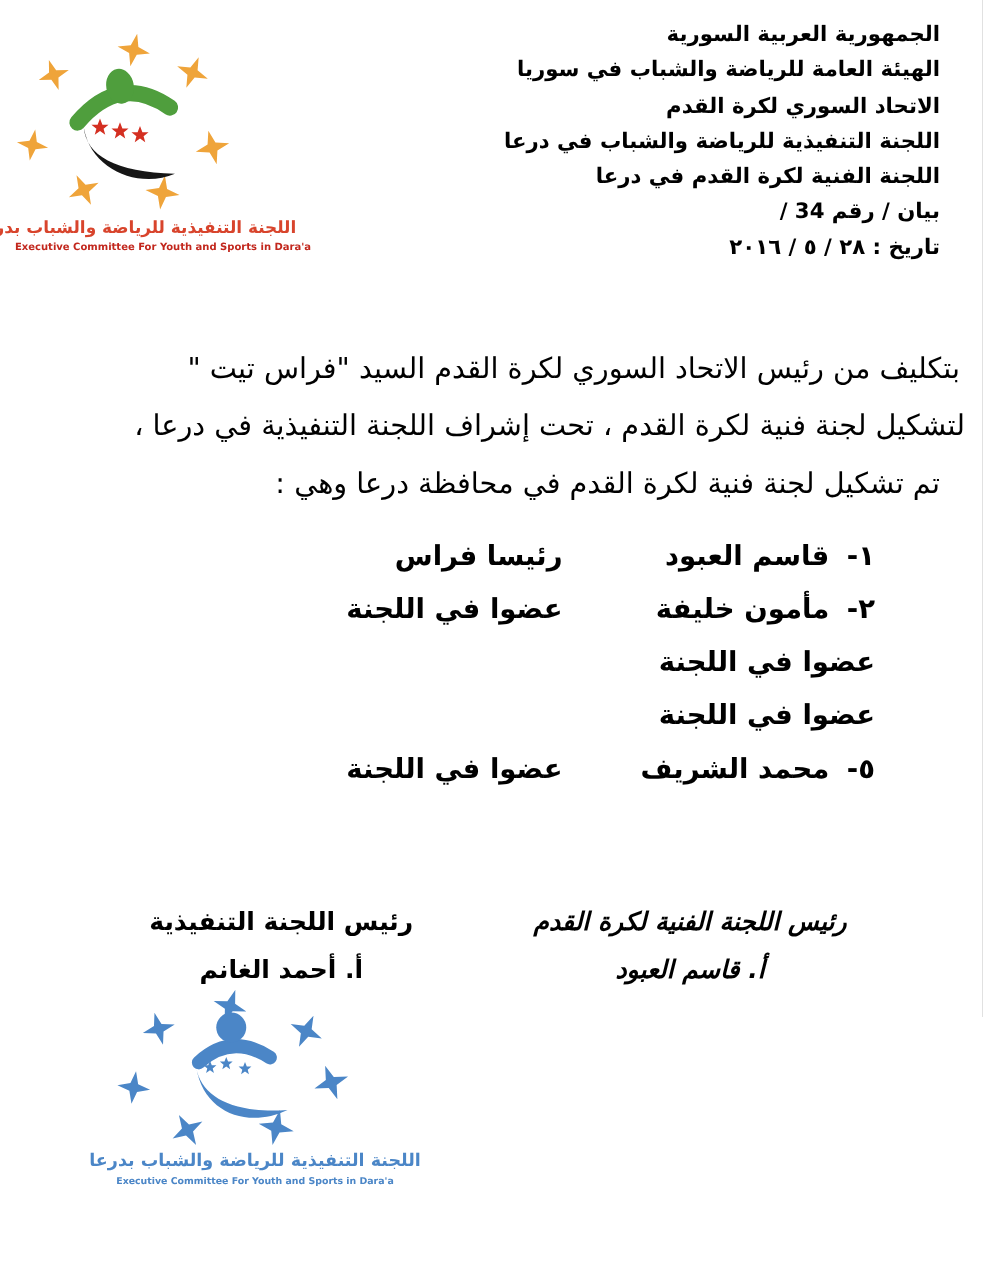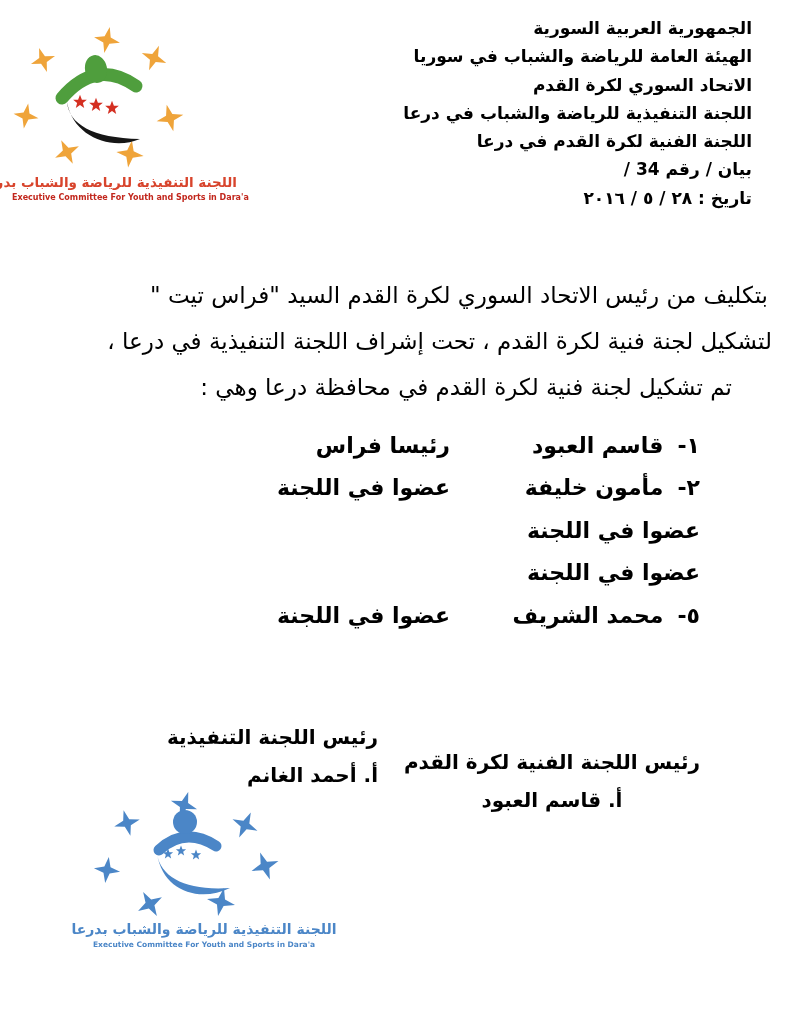--- a/index.html
+++ b/index.html
@@ -17,39 +17,39 @@
     white-space:nowrap;
   }
 
   
   .body-par {
     position:absolute; top:272px; right:14px; left:14px;
     direction:rtl; text-align:right;
     font-weight:400; font-size:23px; line-height:46px;
   }
   .body-par .bline:nth-child(1){ margin-left:40px; margin-right:4px; }
-  .body-par .bline:nth-child(3){ margin-right:40px; }
+  .body-par .bline:nth-child(3){ margin-right:20px; }
 
   
   .member-list {
     position:absolute; top:424px; right:86px; width:420px;
     direction:rtl; font-weight:700; font-size:22px;
   }
   .member-row { display:flex; align-items:center; height:42.5px; }
   .cell-name  { flex:0 0 250px; white-space:nowrap; }
   .member-num { display:inline-block; margin-left:14px; }
   .cell-role  { flex:1; text-align:right; white-space:nowrap; }
 
   
   .sig {
     position:absolute; text-align:center; direction:rtl;
     font-weight:700; font-size:20px; line-height:38px; white-space:nowrap;
   }
-  .sig-right { top:743px; right:84px; width:300px; }
-  .sig-left  { top:718px; left:72px;  width:306px;text-align:right; }
+  .sig-right { top:718px; right:84px; width:300px;font-style:italic; }
+  .sig-left  { top:718px; left:72px;  width:306px; }
 
   
   .top-logo { position:absolute; top:24px; left:12px; width:225px; text-align:center; }
   .top-logo-ar {
     margin-top:2px; direction:rtl; white-space:nowrap;
     color:var(--red-text-ar,#d8442c); font-weight:700; font-size:13.5px;
   }
   .top-logo-en {
     margin-top:3px; white-space:nowrap;
     color:var(--red-text-en,#c2271d); font-weight:700; font-size:8px; letter-spacing:0px;

